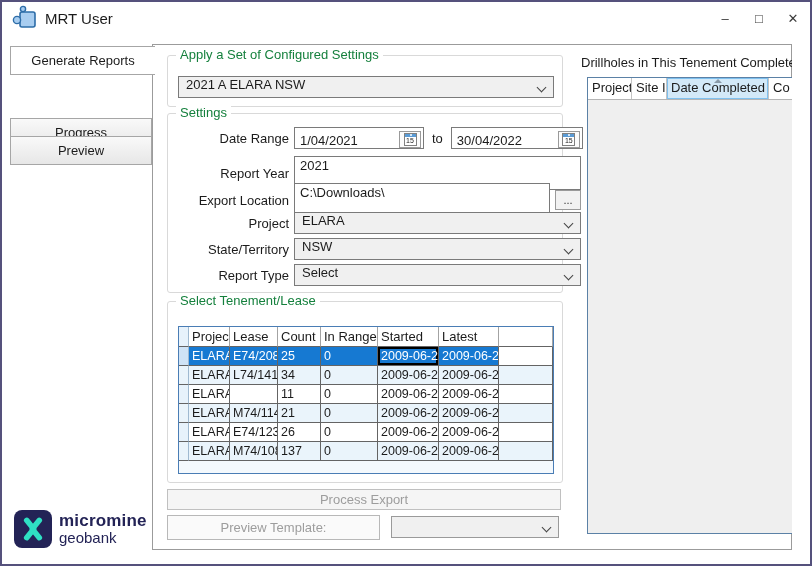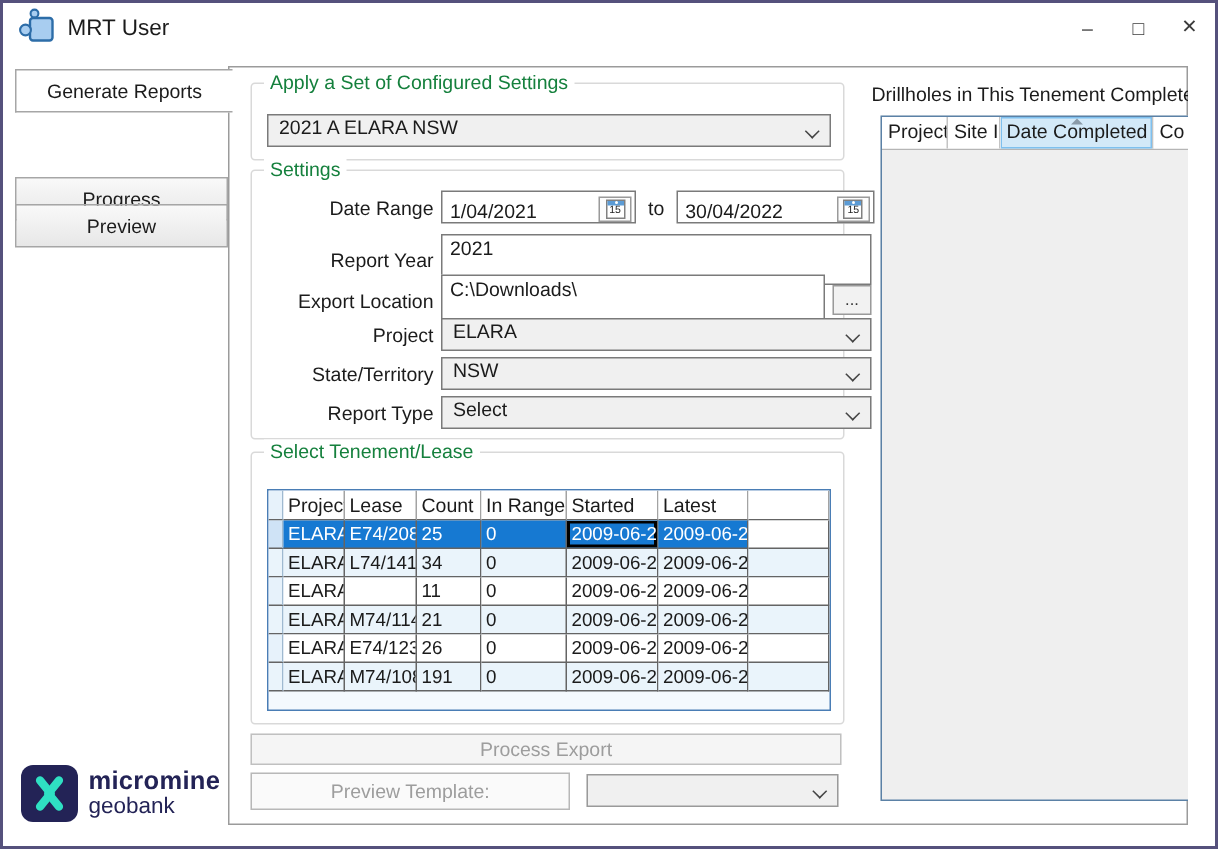--- a/index.html
+++ b/index.html
@@ -236,21 +236,21 @@
           <div class="c">26</div>
           <div class="c">0</div>
           <div class="c">2009-06-20</div>
           <div class="c">2009-06-20</div>
           <div class="c filler"></div>
         </div>
         <div class="grow trow alt">
           <div class="c sel-col"></div>
           <div class="c">ELARA</div>
           <div class="c">M74/108</div>
-          <div class="c">191</div>
+          <div class="c">137</div>
           <div class="c">0</div>
           <div class="c">2009-06-20</div>
           <div class="c">2009-06-21</div>
           <div class="c filler"></div>
         </div>
       </div>
     </div>
 
     <div class="btn" style="position:absolute;left:14px;top:444px;width:394px;height:21px;">Process Export</div>
 

